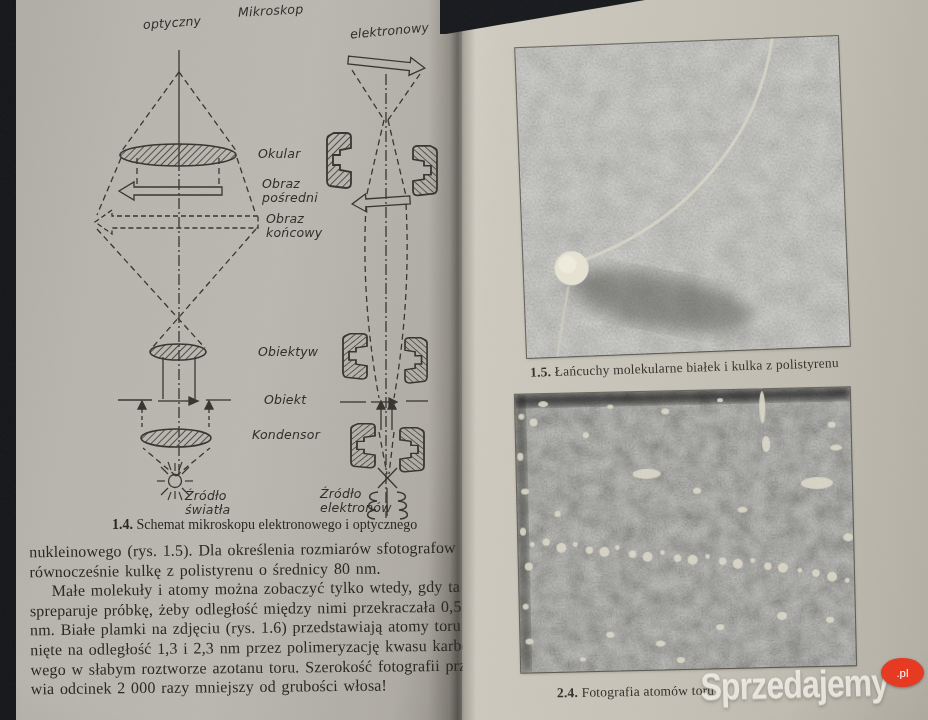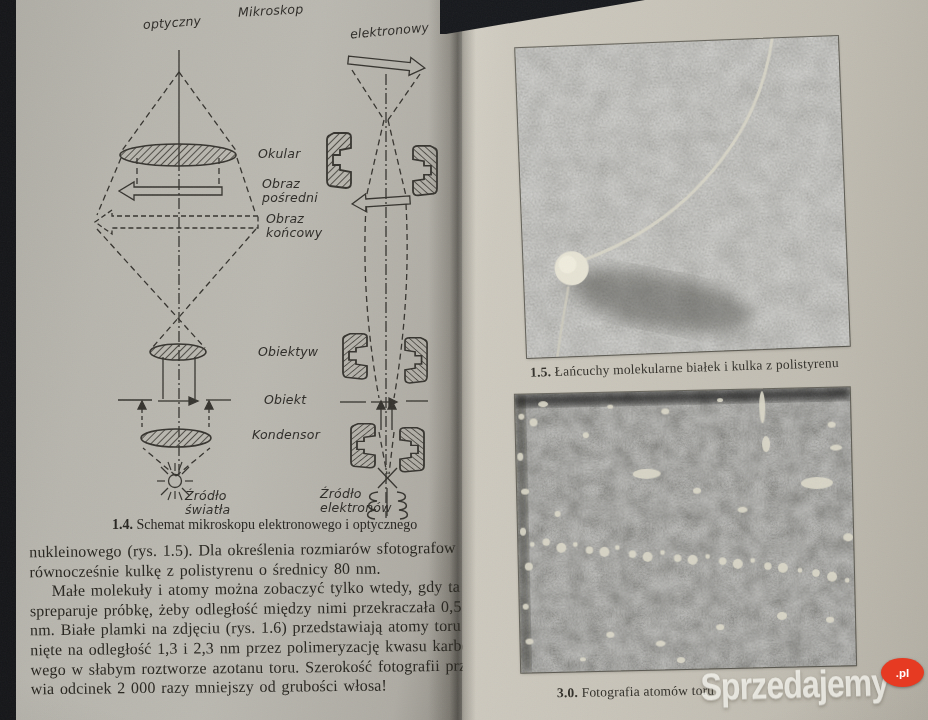--- a/index.html
+++ b/index.html
@@ -39,21 +39,21 @@
   .photo1{left:521px;top:42px;width:323px;height:310px;transform:rotate(-2.2deg);}
   .photo2{left:518px;top:391px;width:335px;height:278px;transform:rotate(-1.3deg);}
   
   .wm-text{position:absolute;left:700px;top:666px;z-index:6;
     font-family:"Liberation Sans",sans-serif;font-weight:bold;font-size:38px;
     color:rgba(252,252,246,.66);letter-spacing:-1px;transform:rotate(-1.5deg) scaleX(.84);
     transform-origin:left top;
     text-shadow:0 1px 0 rgba(255,255,255,.3),0 2px 4px rgba(85,78,62,.45);white-space:nowrap;}
   .wm-badge{position:absolute;left:881px;top:658px;width:43px;height:29px;z-index:7;
     border-radius:50%;display:flex;align-items:center;justify-content:center;
-    font-family:"Liberation Sans",sans-serif;font-weight:bold;font-size:11.5px;color:#fff;
+    font-family:"Liberation Sans",sans-serif;font-weight:normal;font-size:11.5px;color:#fff;
     box-shadow:0 1px 3px rgba(0,0,0,.35);}
 </style>
 </head>
 <body>
 
 <div class="stage">
 
   <div class="page-left"></div>
   <div class="page-right"></div>
   <div class="gutter"></div>
@@ -301,21 +301,21 @@
           <ellipse cx="316" cy="37" rx="4" ry="3"></ellipse>
           <ellipse cx="225" cy="120" rx="5" ry="3"></ellipse>
           <ellipse cx="180" cy="100" rx="4" ry="3"></ellipse>
           <ellipse cx="40" cy="120" rx="3" ry="3"></ellipse>
           <ellipse cx="330" cy="150" rx="5" ry="4"></ellipse>
           <ellipse cx="320" cy="60" rx="6" ry="3"></ellipse>
         </g>
     </svg>
   </div>
   <div class="fig-cap" style="left:557px;top:684px;transform:rotate(-1deg);z-index:3">
-    <b>3.0.</b>
+    <b>2.4.</b>
     <span>Fotografia atomów toru</span>
   </div>
 
   <div class="wm-text">Sprzedajemy</div>
   <div class="wm-badge" style="background: rgb(230, 58, 34);">.pl</div>
 
   <svg class="grain" width="928" height="720">
     <filter id="gn">
         <feTurbulence type="fractalNoise" baseFrequency="0.8" numOctaves="2" seed="2"></feTurbulence>
       </filter>

